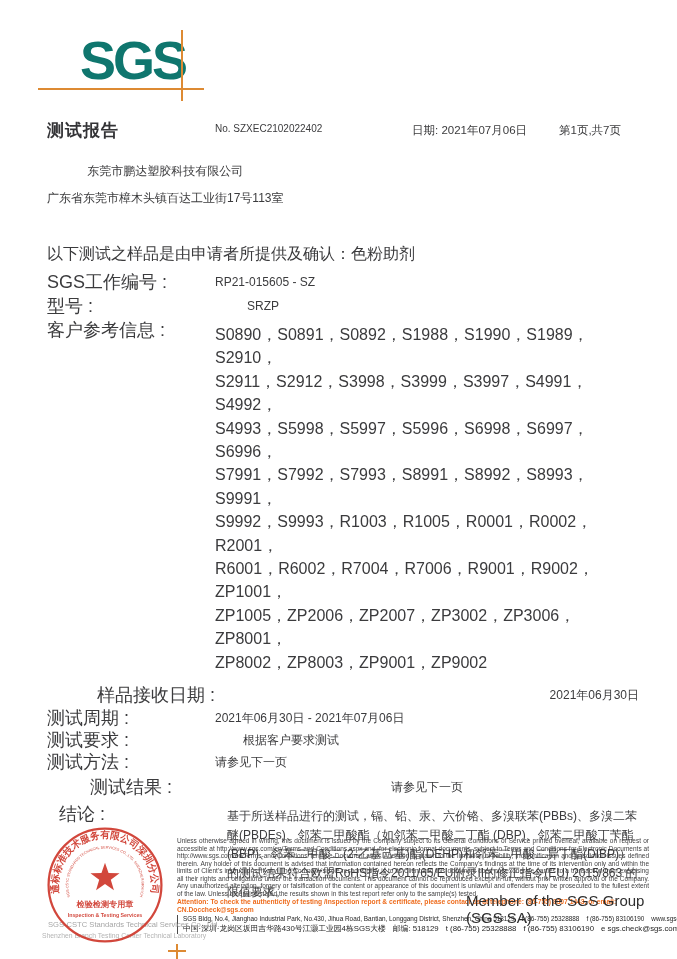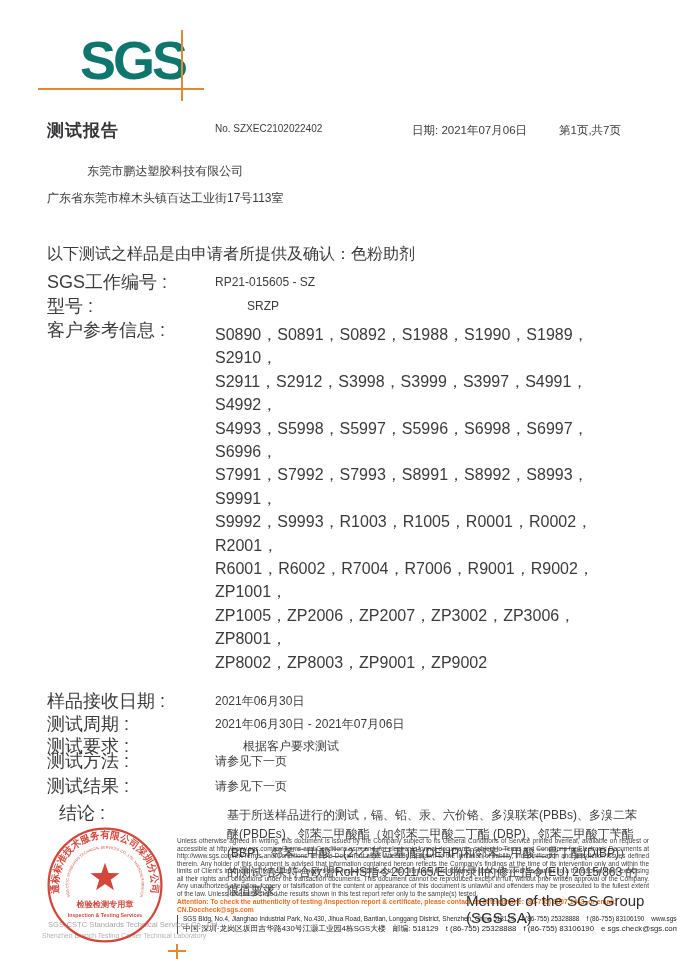--- a/index.html
+++ b/index.html
@@ -25,25 +25,25 @@
   .intro { position:absolute; left:47px; top:246px; font-size:16px; line-height:15px; }
 
   
   .fields { position:absolute; left:47px; top:275px; width:592px; }
   .frow { display:flex; }
   .flabel { width:168px; flex:none; font-size:18px; line-height:15px; }
   .fvalue { flex:1; font-size:12px; line-height:15px; }
   .r-model    { margin-top:9px;gap:32px; }
   .r-ref      { margin-top:9px; }
   .ref-line   { line-height:23.4px; font-size:16px; }
-  .r-received { margin-top:20px; }
+  .r-received { margin-top:14px;text-align:right; }
   .r-period   { margin-top:8px; }
   .r-request  { margin-top:7px;gap:28px; }
-  .r-method   { }
-  .r-result   { margin-top:10px; }
+  .r-method   { margin-top:7px; }
+  .r-result   { margin-top:10px;text-align:center; }
   .r-conclusion { margin-top:12px;margin-left:12px; }
   .r-conclusion .fvalue { line-height:19px; }
 
   
   .footer-right { position:absolute; left:177px; top:837px; width:472px; }
   .disclaimer { font-size:6.5px; line-height:7.5px; text-align:justify; color:#3f3f40; }
   .attention { margin-top:1px; font-size:6.7px; line-height:7.6px; color:#ee6c1d; font-weight:700; }
   .addr-block { margin-top:2px; border-left:1.5px solid #4a4a4a; padding-left:5px; }
   .addr-row { display:flex; align-items:baseline; white-space:nowrap; font-size:6.4px; line-height:8.5px; color:#1e1e1e; }
   .addr-row.cn { font-size:7.8px; line-height:10px; }

